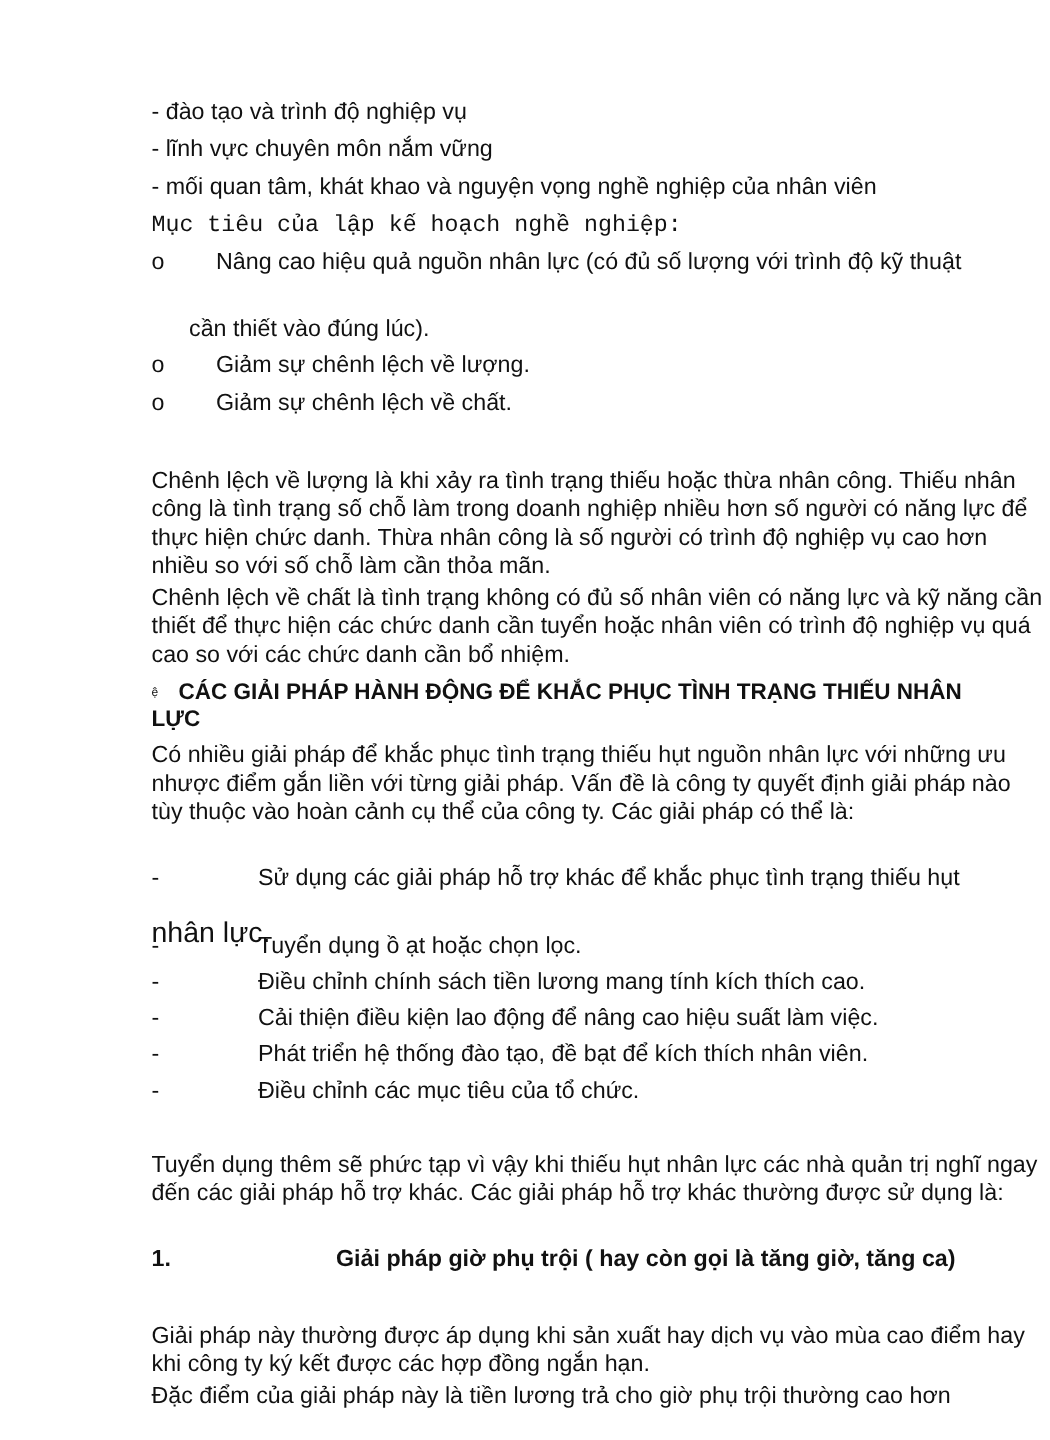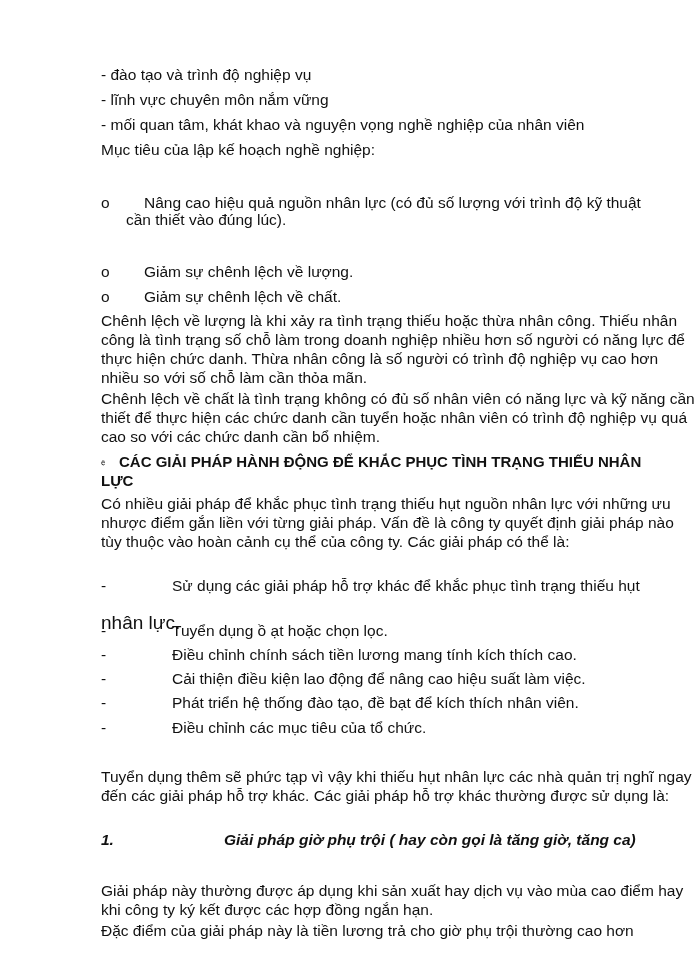--- a/index.html
+++ b/index.html
@@ -33,21 +33,20 @@
       position: absolute;
       left: 101px;
       width: 596px;
       line-height: 19px;
     }
     .bullet-o {
       position: absolute;
       left: 101px;
       white-space: nowrap;
       line-height: 18px;
-      margin-top: 28px;
     }
     .bullet-o .mark {
       display: inline-block;
       width: 43px;
     }
     .dash-item {
       position: absolute;
       left: 101px;
       white-space: nowrap;
       line-height: 18px;
@@ -72,39 +71,38 @@
       display: inline-block;
       font-size: 8px;
       font-weight: normal;
       width: 18px;
       vertical-align: middle;
     }
     .numbered {
       position: absolute;
       left: 101px;
       white-space: nowrap;
-      font-style: italic;
       font-weight: bold;
       line-height: 18px;
     }
     .numbered .mark {
       display: inline-block;
       width: 123px;
     }
   </style>
 </head>
 <body>
 
 <div class="page">
 
   <div class="line" style="top:66px;text-align:center;">- đào tạo và trình độ nghiệp  vụ</div>
   <div class="line" style="top:91px;">- lĩnh vực chuyên môn nắm vững</div>
   <div class="line" style="top:116px;">- mối quan tâm, khát khao và nguyện vọng nghề nghiệp của nhân viên</div>
 
-  <div class="line" style="top:141px;">Mục tiêu của lập kế hoạch nghề  nghiệp:</div>
+  <div class="line" style="top:141px;font-family:Liberation Mono, monospace;">Mục tiêu của lập kế hoạch nghề  nghiệp:</div>
 
   <div class="bullet-o" style="top:166px;">
     <span class="mark">o</span><span>Nâng cao hiệu quả nguồn nhân lực (có đủ số lượng với trình độ kỹ  thuật</span>
   </div>
   <div class="line" style="top:211px;margin-left:25px;">cần thiết vào đúng lúc).</div>
 
   <div class="bullet-o" style="top:235px;">
     <span class="mark">o</span><span>Giảm sự chênh lệch về lượng.</span>
   </div>
   <div class="bullet-o" style="top:260px;">

